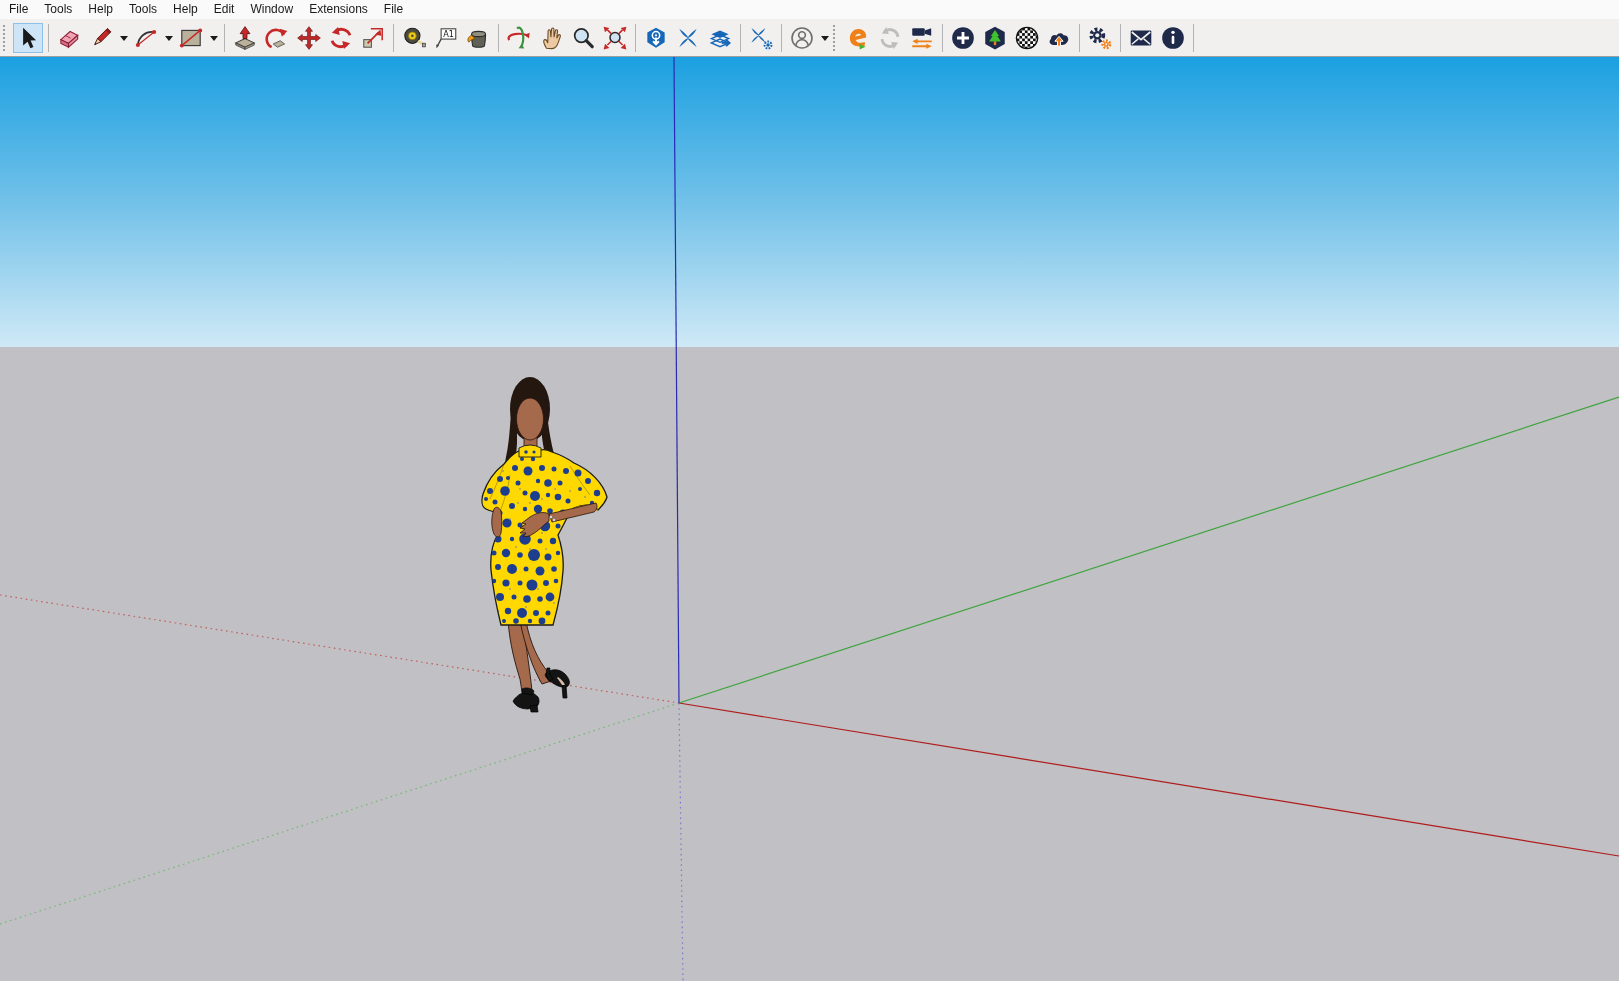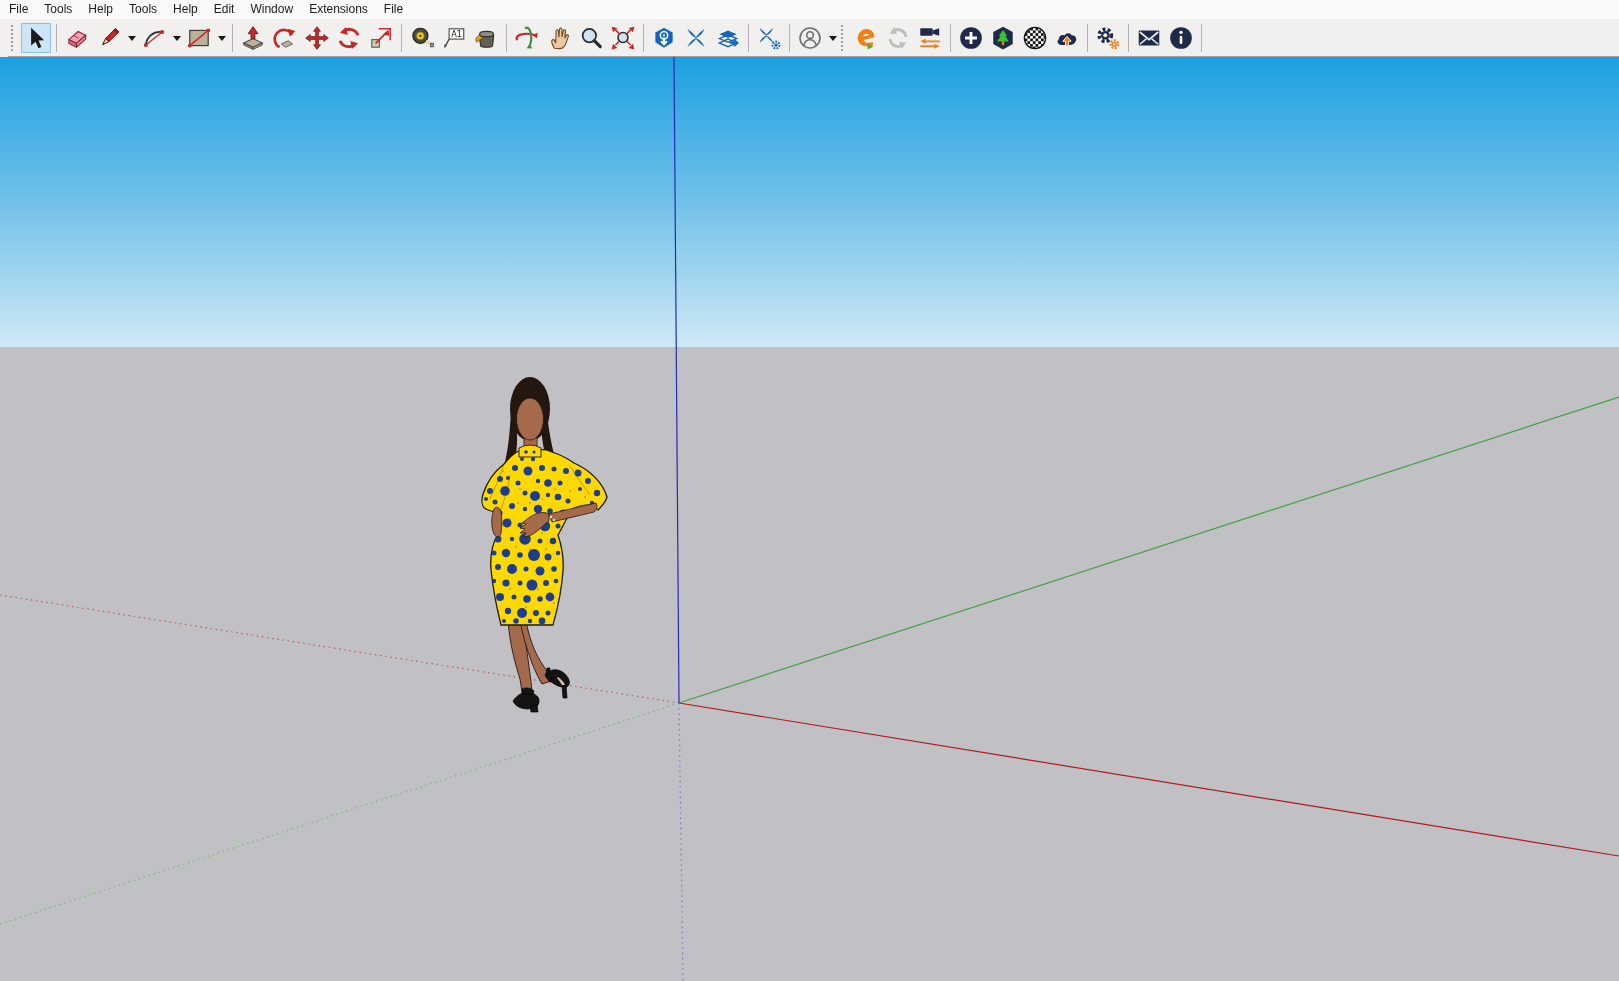--- a/index.html
+++ b/index.html
@@ -13,21 +13,21 @@
     height:19px;display:flex;align-items:center;
     background:#fafafa;padding-left:1px;
   }
   .menu-item{
     font-size:12px;color:#1a1a1a;padding:1px 8px;line-height:17px;cursor:default;
   }
   
   .toolbar{
     height:37px;display:flex;align-items:center;
     background:#f1f0ef;border-bottom:1px solid #9d9da0;
-    padding-left:1px;white-space:nowrap;margin-left:8px;
+    padding-left:1px;white-space:nowrap;
   }
   .tb-btn{
     width:30px;height:30px;flex:0 0 auto;display:flex;align-items:center;justify-content:center;
     border:1px solid transparent;margin:0 1px;box-sizing:border-box;
   }
   .tb-btn svg{display:block;}
   .tb-btn.active{background:#cde5f7;border-color:#8ec1ea;}
   .tb-dd{
     width:13px;height:30px;flex:0 0 auto;display:flex;align-items:center;justify-content:center;
   }

